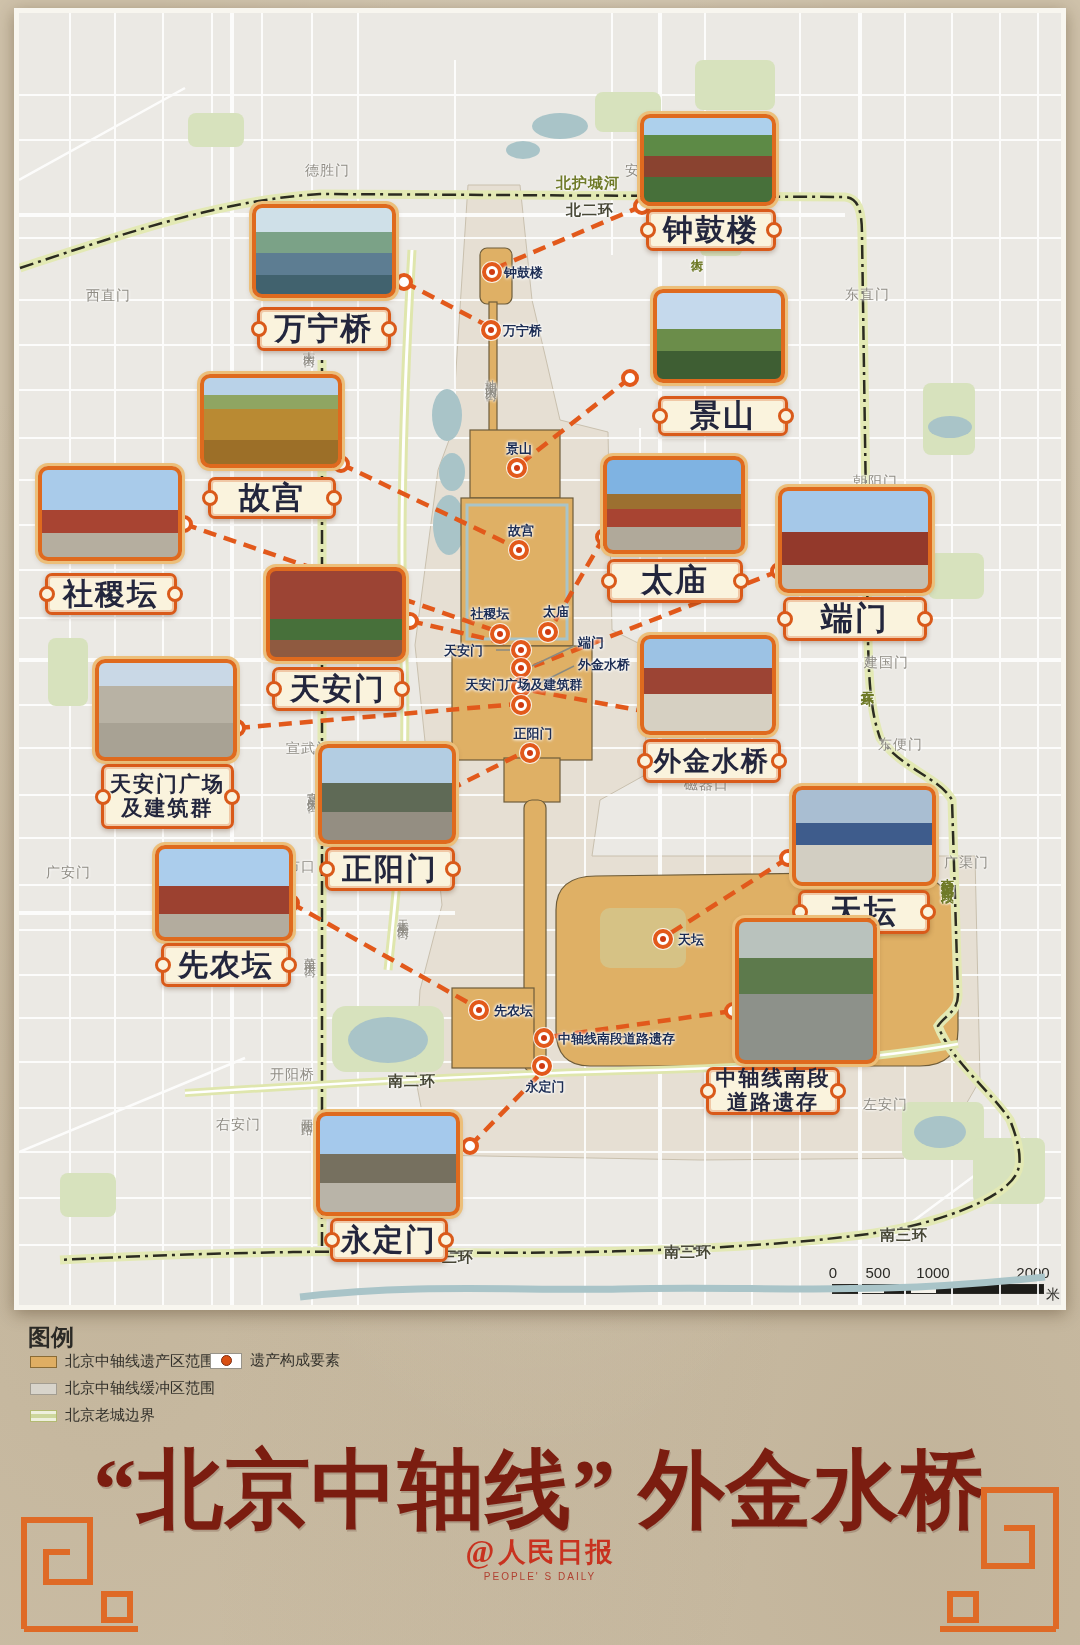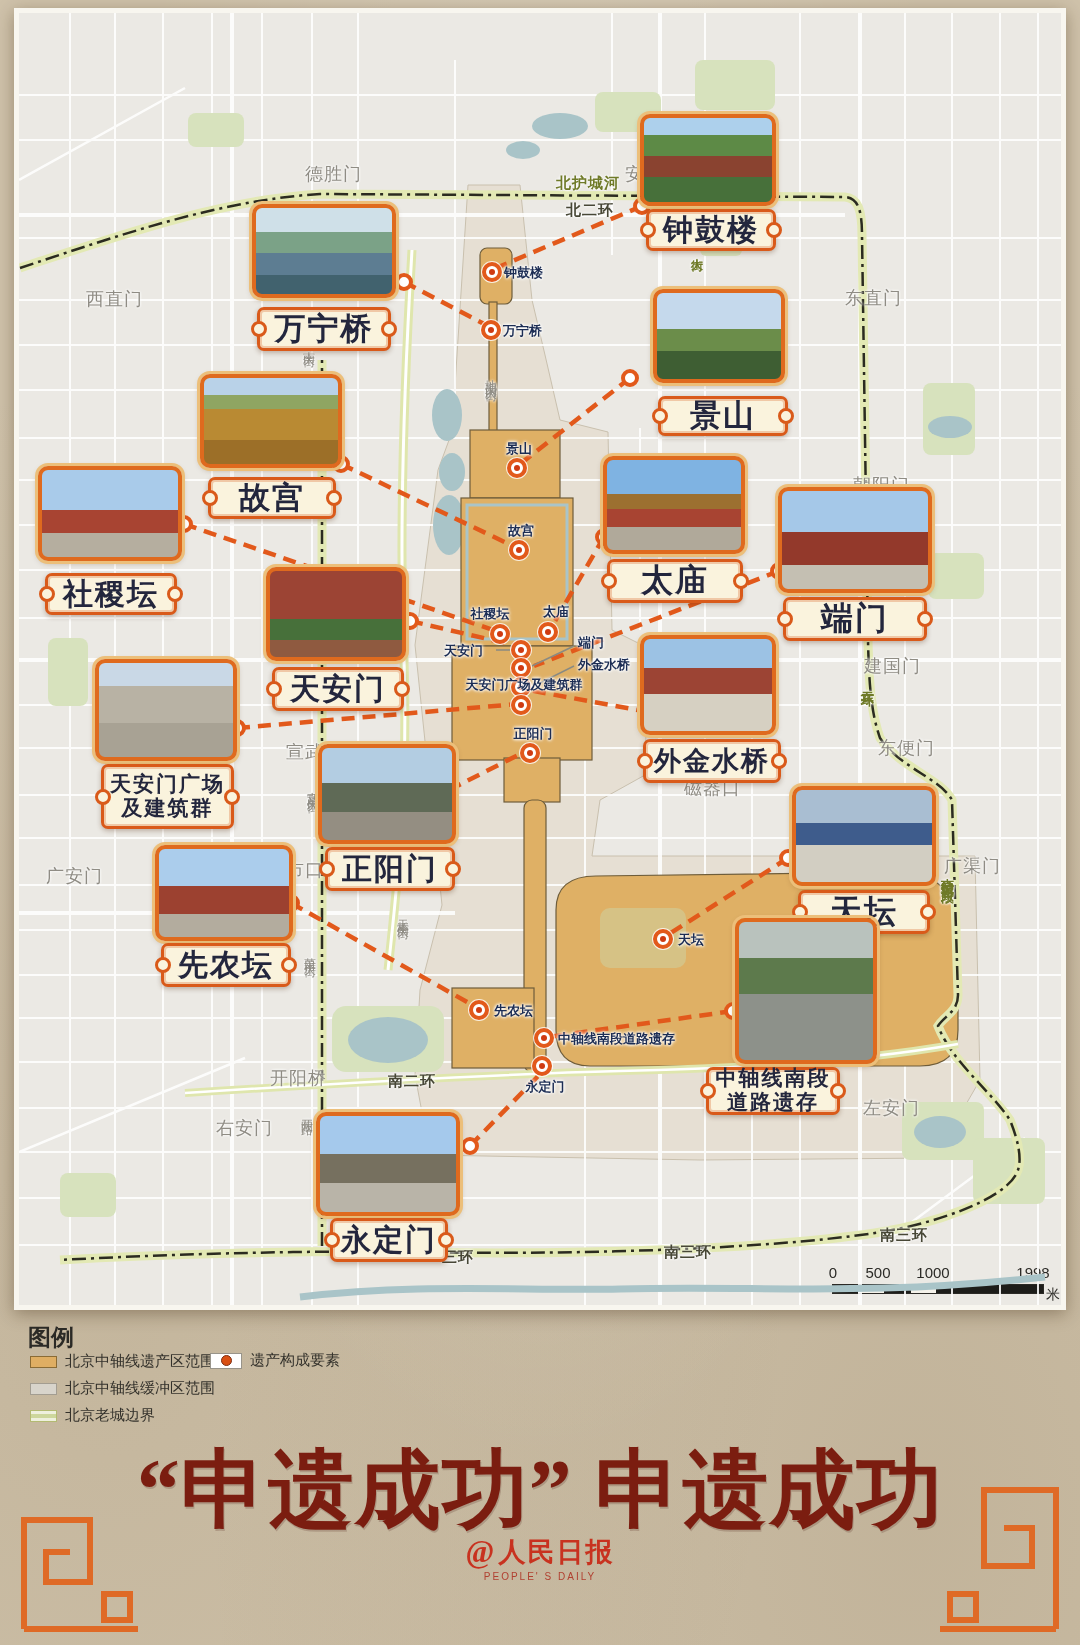--- a/index.html
+++ b/index.html
@@ -8,21 +8,21 @@
     background-color:#cfc2aa;
     background-image:
       radial-gradient(ellipse at 50% 30%, rgba(255,255,255,.20), transparent 60%),
       radial-gradient(ellipse at 85% 92%, rgba(115,92,58,.14), transparent 55%),
       radial-gradient(ellipse at 10% 78%, rgba(115,92,58,.12), transparent 50%);}
   .abs{position:absolute}
   .map-panel{left:14px;top:8px;width:1052px;height:1302px;background:#ebe9e4;
     border:5px solid #f8f6ef;box-sizing:border-box;box-shadow:0 4px 16px rgba(60,40,15,.38)}
   svg.map{left:0;top:0;z-index:1}
   
-  .st{position:absolute;z-index:2;font-size:18px;color:#8f8c84;white-space:nowrap;
+  .st{position:absolute;z-index:2;font-size:14px;color:#8f8c84;white-space:nowrap;
       text-shadow:0 0 3px #fff,0 0 3px #fff;letter-spacing:1px}
   .st.olv{color:#6f7a28;font-weight:bold}
   .st.drk{color:#474736;font-weight:bold;font-size:15px}
   .st.v{writing-mode:vertical-rl;letter-spacing:2px;font-size:12px}
   
   .photo{position:absolute;z-index:3;border:4px solid #df6a1e;border-radius:10px;
       box-shadow:0 0 0 3px #ecbf7a,0 2px 6px rgba(80,40,10,.35);box-sizing:border-box}
   .plq{position:absolute;z-index:3;background:#faf3dd;border:3px solid #d95a1a;border-radius:7px;
       box-shadow:inset 0 0 0 2px rgba(217,90,26,.28),0 2px 5px rgba(80,40,10,.3);
       display:flex;align-items:center;justify-content:center;box-sizing:border-box}
@@ -325,21 +325,21 @@
   <div class="mk" style="left:469px;top:1000px"></div>
   <span class="ml" style="left:494px;top:1002px">先农坛</span>
   <div class="mk" style="left:534px;top:1028px"></div>
   <span class="ml" style="left:558px;top:1030px">中轴线南段道路遗存</span>
   <div class="mk" style="left:532px;top:1056px"></div>
   <span class="ml c" style="left:545px;top:1078px">永定门</span>
 
   <span class="tick" style="left:833px;top:1264px">0</span>
   <span class="tick" style="left:878px;top:1264px">500</span>
   <span class="tick" style="left:933px;top:1264px">1000</span>
-  <span class="tick" style="left:1033px;top:1264px">1998</span>
+  <span class="tick" style="left:1033px;top:1264px">2000</span>
   <div class="sbar" style="left:832px;top:1284px;width:210px">
     <i class="sb-b" style="width:25px"></i>
       <i class="sb-w" style="width:26px"></i>
       <i class="sb-b" style="width:27px"></i>
       <i class="sb-w" style="width:25px"></i>
       <i class="sb-b" style="width:107px"></i>
   </div>
   <span class="sunit" style="left:1046px;top:1286px">米</span>
 
   <div class="legend-heading" style="left:28px;top:1322px">图例</div>
@@ -355,21 +355,21 @@
   </div>
   <div class="lrow" style="left:30px;top:1379px">
     <span class="lsw sw-buf"></span>
     <span class="llab">北京中轴线缓冲区范围</span>
   </div>
   <div class="lrow" style="left:30px;top:1406px">
     <span class="lsw sw-bound"></span>
     <span class="llab">北京老城边界</span>
   </div>
 
-  <div class="main-title">“申遗成功” 申遗成功</div>
+  <div class="main-title">“北京中轴线” 外金水桥</div>
 
   <div class="logo">
     <div class="logo-row">
       <span class="logo-at">@</span>
       <span class="logo-cn">人民日报</span>
     </div>
     <div class="logo-en">PEOPLE' S DAILY</div>
   </div>
 
 

